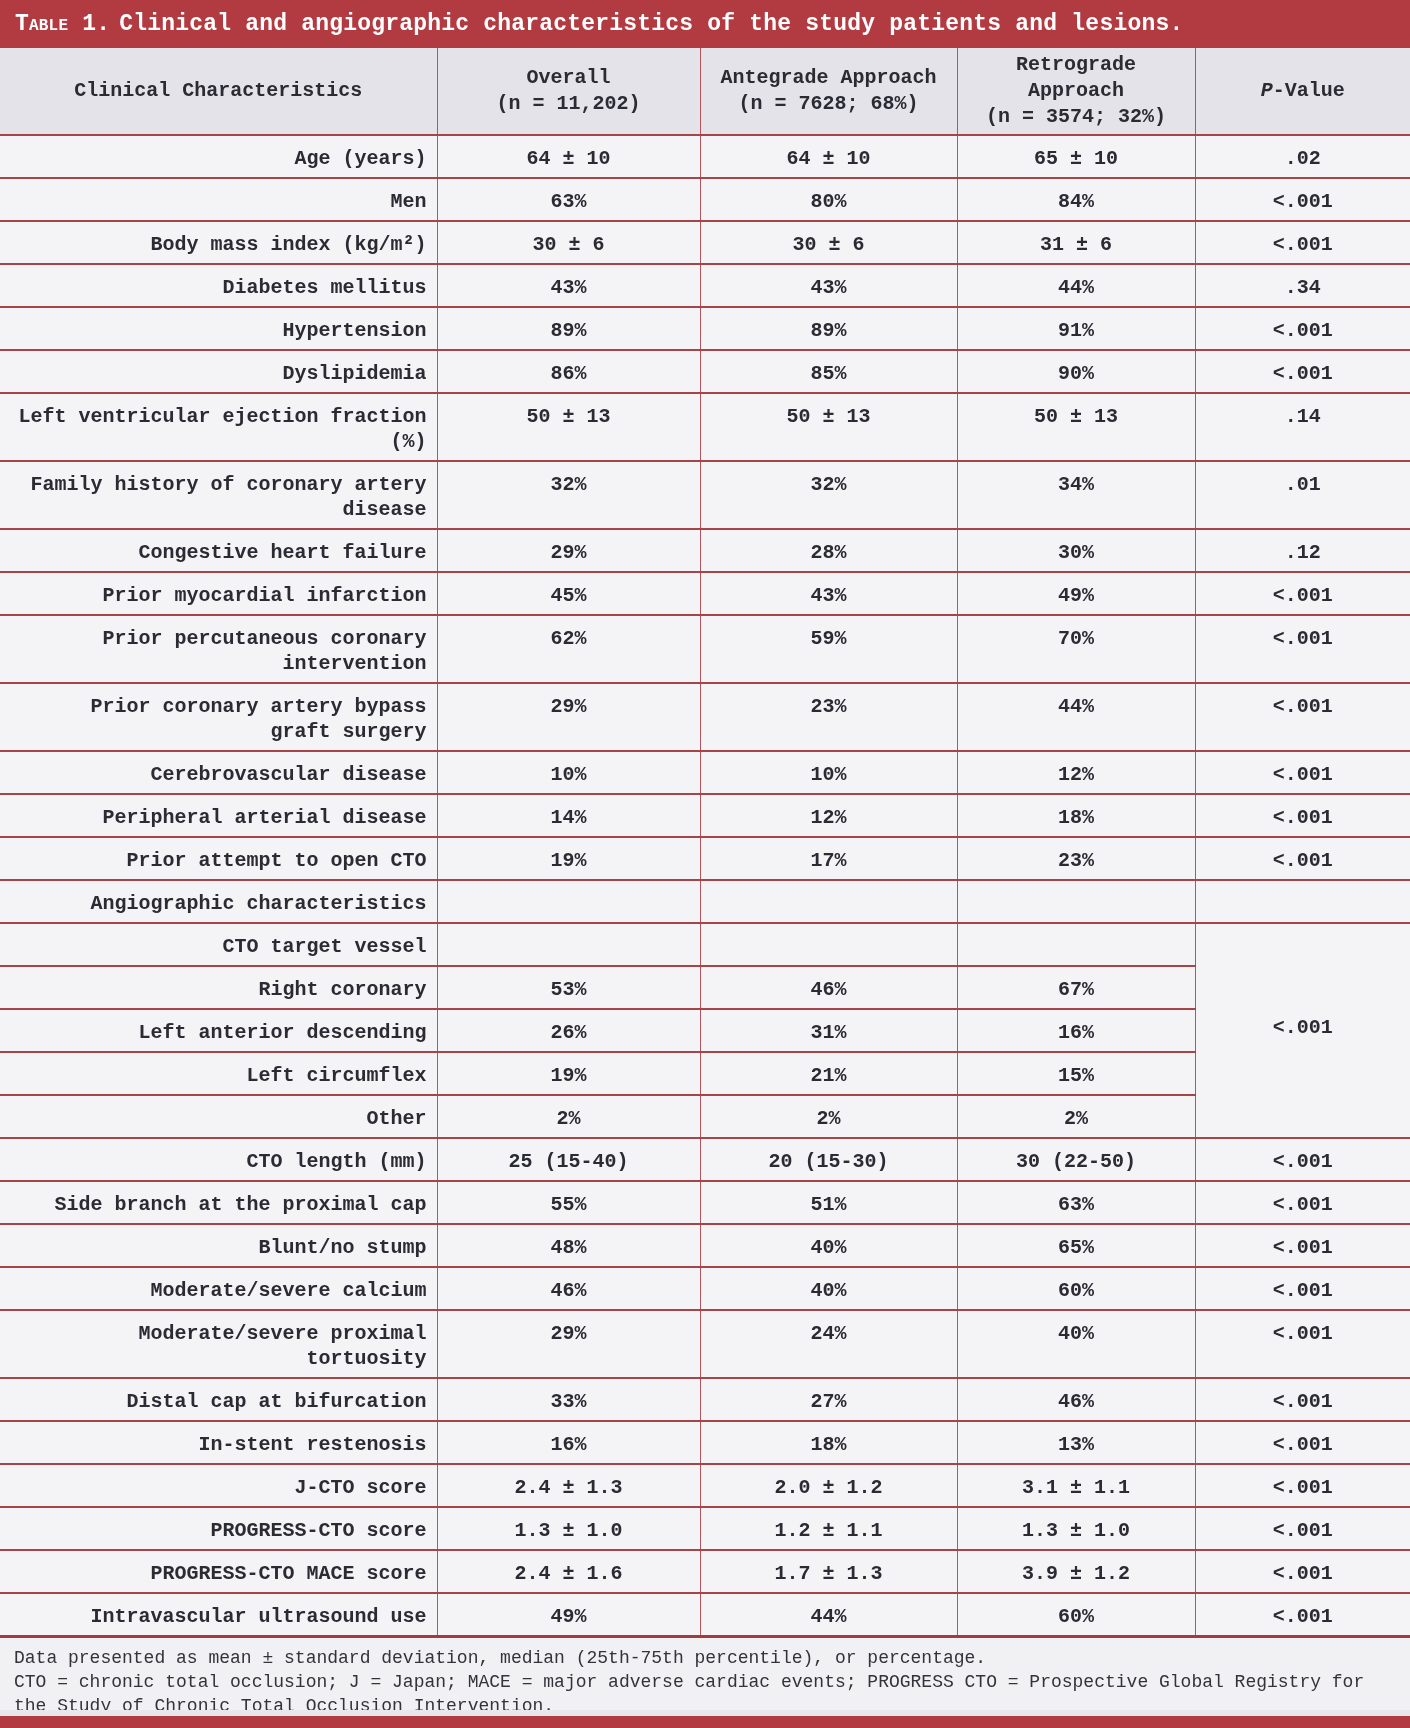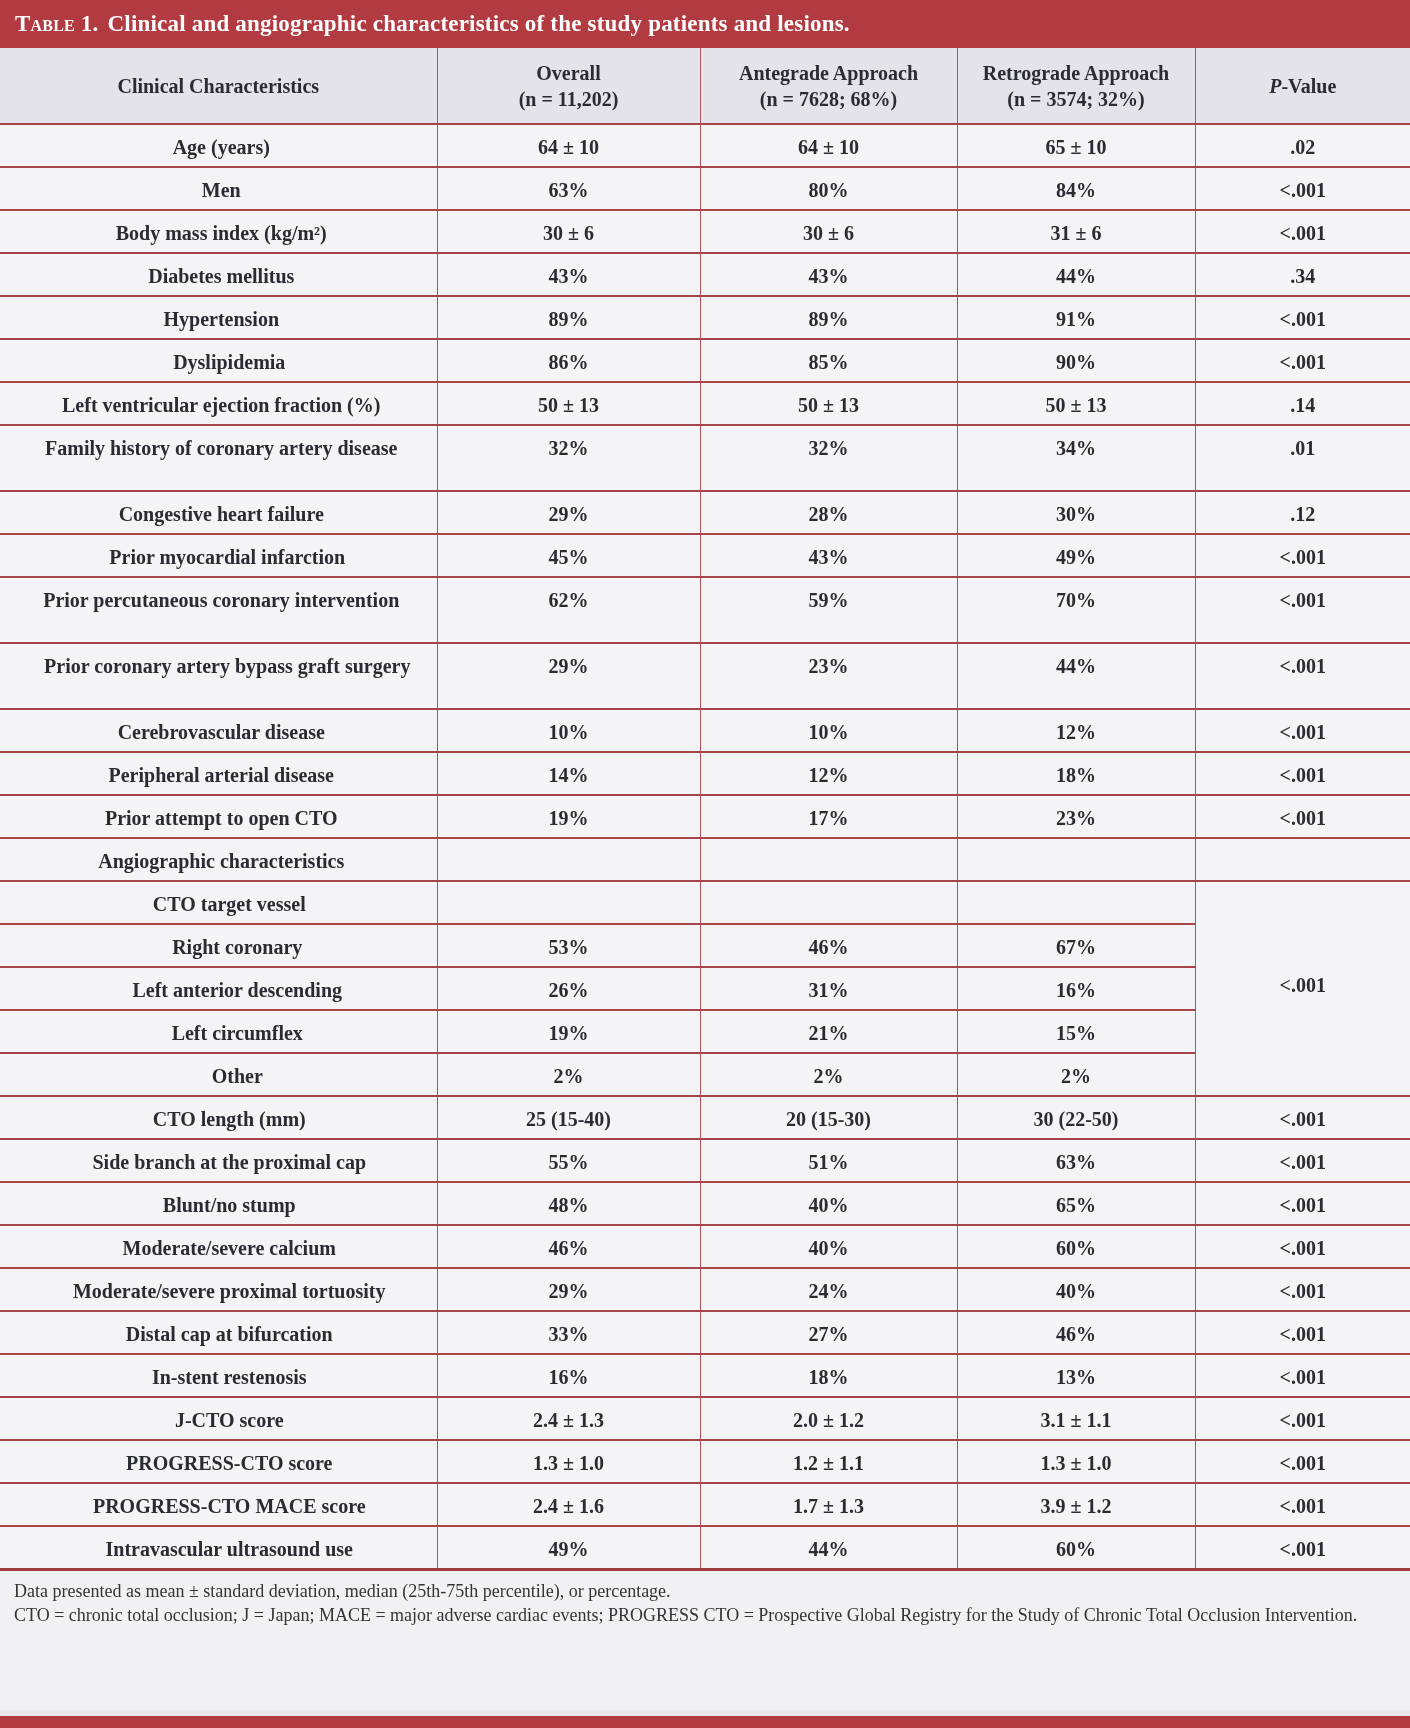--- a/index.html
+++ b/index.html
@@ -3,21 +3,21 @@
 <meta charset="utf-8">
 <style>
   * { box-sizing: border-box; }
   html, body { margin: 0; padding: 0; background: #ffffff; }
   .page {
     width: 1410px;
     height: 1728px;
     display: flex;
     flex-direction: column;
     overflow: hidden;
-    font-family: Liberation Serif, serif;
+    font-family: Liberation Mono, monospace;
     color: #27272e;
     background: #f9a8d4;
   }
   .title-bar {
     flex: 0 0 48px;
     background: #b23a41;
     color: #ffffff;
     display: flex;
     align-items: center;
     padding: 0 15px;
@@ -53,21 +53,21 @@
     color: #2b2b33;
     vertical-align: top;
     padding: 10px 10px 6px 10px;
     line-height: 1.25;
   }
   tbody tr { height: 43px; }
   tbody tr.tall { height: 66px; }
   tbody tr:first-child td { border-top: none; }
   tbody tr:last-child td { border-bottom: 3px solid #9f3c42; }
   td.val { text-align: center; }
-  td.label { text-align: center; }
+  td.label { text-align: right; }
   td.pcell.merged { vertical-align: middle; padding-top: 0; }
   .footer {
     flex: 1 1 auto;
     background: #f1f0f3;
     color: #33333a;
     font-size: 18px;
     font-weight: normal;
     line-height: 1.32;
     padding: 9px 14px 4px 14px;
     overflow: hidden;

